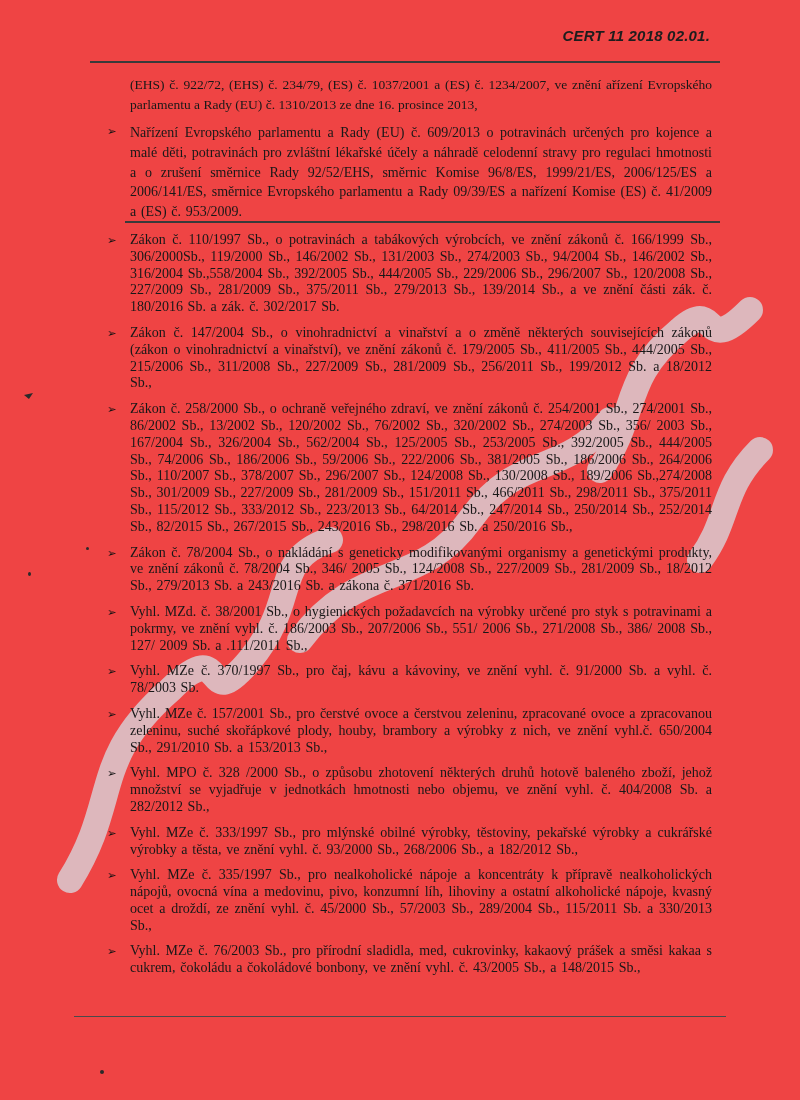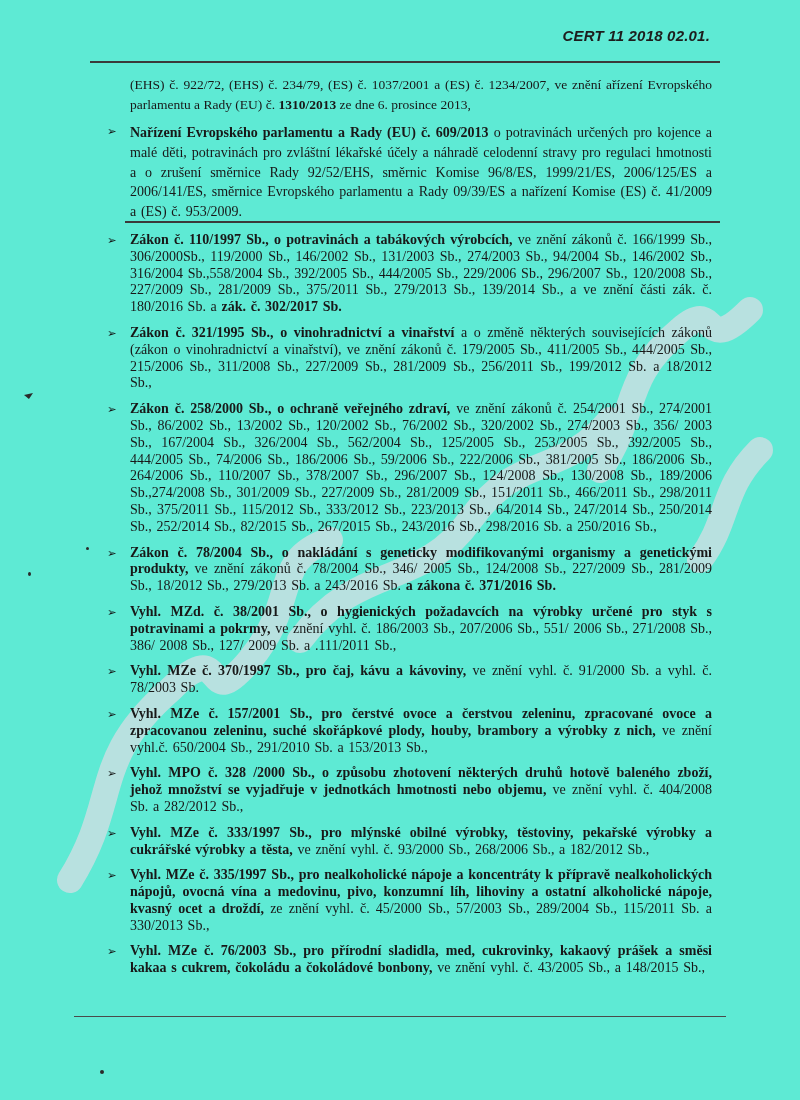--- a/index.html
+++ b/index.html
@@ -1,18 +1,18 @@
 <!DOCTYPE html>
 <html><head>
 <meta charset="utf-8">
 <style>
   html,body{margin:0;padding:0;background:#d9d9d9;}
   .page{
     position:relative;width:800px;height:1100px;margin:0 auto;
-    background:#5eead4;overflow:hidden;
+    background:#ef4444;overflow:hidden;
     font-family:"Liberation Serif", serif;color:#181818;
   }
   
   .watermark{position:absolute;left:0;top:0;width:800px;height:1100px;pointer-events:none;}
   .rule{position:absolute;height:2px;background:#3a3a3a;}
   .rule-top{left:90px;width:630px;top:61px;}
   .rule-mid{left:125px;width:595px;top:221px;height:2px;}
   .rule-bottom{left:74px;width:652px;top:1016px;height:1px;background:#4a4a4a;}
   .header-ref{
     position:absolute;top:27px;right:90px;
@@ -23,21 +23,21 @@
   .main-block{position:absolute;left:130px;top:232px;width:582px;}
   .intro{margin:0 0 9px 0;text-align:justify;font-size:13.5px;line-height:19.5px;}
   .item{position:relative;margin:0 0 9px 0;}
   .top-item{margin-bottom:0;}
   .bullet{
     position:absolute;left:-23px;top:1px;font-size:11.5px;color:#111;
     font-family:"DejaVu Sans", sans-serif;
   }
   .itext{margin:0;text-align:justify;font-size:14px;line-height:16.8px;word-spacing:1.2px;}
   .top-item .itext{line-height:19.8px;}
-  .b{font-weight:bold;}
+  .b{font-weight:normal;}
   .footer{
     position:absolute;top:1023px;left:0;width:100%;text-align:center;
     font-family:"Liberation Sans", sans-serif;font-size:13.5px;color:#1c1c1c;
   }
   .footer .b{font-weight:bold;}
   .speck{position:absolute;background:#2a2a2a;border-radius:50%;}
   .speck-arrow{left:24px;top:393px;width:9px;height:6px;border-radius:0;
     clip-path:polygon(0 35%,100% 0,55% 100%);}
   .speck-1{left:86px;top:547px;width:3px;height:3px;}
   .speck-2{left:28px;top:572px;width:3px;height:4px;}
@@ -54,39 +54,39 @@
       <path d="M 300 640 C 360 560, 420 590, 470 520 C 520 450, 560 480, 610 420"></path>
       <path d="M 600 470 C 640 410, 620 380, 680 330 C 720 295, 700 360, 750 310"></path>
       <path d="M 700 560 C 730 520, 720 490, 760 450"></path>
     </g>
   </svg>
 
   <div class="header-ref">CERT 11 2018 02.01.</div>
   <div class="rule rule-top"></div>
 
   <div class="top-block">
-    <p class="intro"><span class="r">(EHS) č. 922/72, (EHS) č. 234/79, (ES) č. 1037/2001 a (ES) č. 1234/2007, ve znění ařízení Evropského parlamentu a Rady (EU) č. </span><span class="b">1310/2013</span><span class="r"> ze dne 6. prosince 2013,</span></p>
+    <p class="intro"><span class="r">(EHS) č. 922/72, (EHS) č. 234/79, (ES) č. 1037/2001 a (ES) č. 1234/2007, ve znění ařízení Evropského parlamentu a Rady (EU) č. </span><span class="b">1310/2013</span><span class="r"> ze dne 16. prosince 2013,</span></p>
     <div>
         <div class="item top-item">
           <span class="bullet">➢</span>
           <p class="itext"><span class="b">Nařízení Evropského parlamentu a Rady (EU) č. 609/2013</span><span class="r"> o potravinách určených pro kojence a malé děti, potravinách pro zvláštní lékařské účely a náhradě celodenní stravy pro regulaci hmotnosti a o zrušení směrnice Rady 92/52/EHS, směrnic Komise 96/8/ES, 1999/21/ES, 2006/125/ES a 2006/141/ES, směrnice Evropského parlamentu a Rady 09/39/ES a nařízení Komise (ES) č. 41/2009 a (ES) č. 953/2009.</span></p>
         </div>
       </div>
   </div>
 
   <div class="rule rule-mid"></div>
 
   <div class="main-block">
       <div class="item">
         <span class="bullet">➢</span>
         <p class="itext"><span class="b">Zákon č. 110/1997 Sb., o potravinách a tabákových výrobcích,</span><span class="r"> ve znění zákonů č. 166/1999 Sb., 306/2000Sb., 119/2000 Sb., 146/2002 Sb., 131/2003 Sb., 274/2003 Sb., 94/2004 Sb., 146/2002 Sb., 316/2004 Sb.,558/2004 Sb., 392/2005 Sb., 444/2005 Sb., 229/2006 Sb., 296/2007 Sb., 120/2008 Sb., 227/2009 Sb., 281/2009 Sb., 375/2011 Sb., 279/2013 Sb., 139/2014 Sb., a ve znění části zák. č. 180/2016 Sb. a </span><span class="b">zák. č. 302/2017 Sb.</span></p>
       </div>
       <div class="item">
         <span class="bullet">➢</span>
-        <p class="itext"><span class="b">Zákon č. 321/1995 Sb., o vinohradnictví a vinařství</span><span class="r"> a o změně některých souvisejících zákonů (zákon o vinohradnictví a vinařství), ve znění zákonů č. 179/2005 Sb., 411/2005 Sb., 444/2005 Sb., 215/2006 Sb., 311/2008 Sb., 227/2009 Sb., 281/2009 Sb., 256/2011 Sb., 199/2012 Sb. a 18/2012 Sb.,</span></p>
+        <p class="itext"><span class="b">Zákon č. 147/2004 Sb., o vinohradnictví a vinařství</span><span class="r"> a o změně některých souvisejících zákonů (zákon o vinohradnictví a vinařství), ve znění zákonů č. 179/2005 Sb., 411/2005 Sb., 444/2005 Sb., 215/2006 Sb., 311/2008 Sb., 227/2009 Sb., 281/2009 Sb., 256/2011 Sb., 199/2012 Sb. a 18/2012 Sb.,</span></p>
       </div>
       <div class="item">
         <span class="bullet">➢</span>
         <p class="itext"><span class="b">Zákon č. 258/2000 Sb., o ochraně veřejného zdraví,</span><span class="r"> ve znění zákonů č. 254/2001 Sb., 274/2001 Sb., 86/2002 Sb., 13/2002 Sb., 120/2002 Sb., 76/2002 Sb., 320/2002 Sb., 274/2003 Sb., 356/ 2003 Sb., 167/2004 Sb., 326/2004 Sb., 562/2004 Sb., 125/2005 Sb., 253/2005 Sb., 392/2005 Sb., 444/2005 Sb., 74/2006 Sb., 186/2006 Sb., 59/2006 Sb., 222/2006 Sb., 381/2005 Sb., 186/2006 Sb., 264/2006 Sb., 110/2007 Sb., 378/2007 Sb., 296/2007 Sb., 124/2008 Sb., 130/2008 Sb., 189/2006 Sb.,274/2008 Sb., 301/2009 Sb., 227/2009 Sb., 281/2009 Sb., 151/2011 Sb., 466/2011 Sb., 298/2011 Sb., 375/2011 Sb., 115/2012 Sb., 333/2012 Sb., 223/2013 Sb., 64/2014 Sb., 247/2014 Sb., 250/2014 Sb., 252/2014 Sb., 82/2015 Sb., 267/2015 Sb., 243/2016 Sb., 298/2016 Sb. a 250/2016 Sb.,</span></p>
       </div>
       <div class="item">
         <span class="bullet">➢</span>
         <p class="itext"><span class="b">Zákon č. 78/2004 Sb., o nakládání s geneticky modifikovanými organismy a genetickými produkty,</span><span class="r"> ve znění zákonů č. 78/2004 Sb., 346/ 2005 Sb., 124/2008 Sb., 227/2009 Sb., 281/2009 Sb., 18/2012 Sb., 279/2013 Sb. a 243/2016 Sb. </span><span class="b">a zákona č. 371/2016 Sb.</span></p>
       </div>
       <div class="item">

